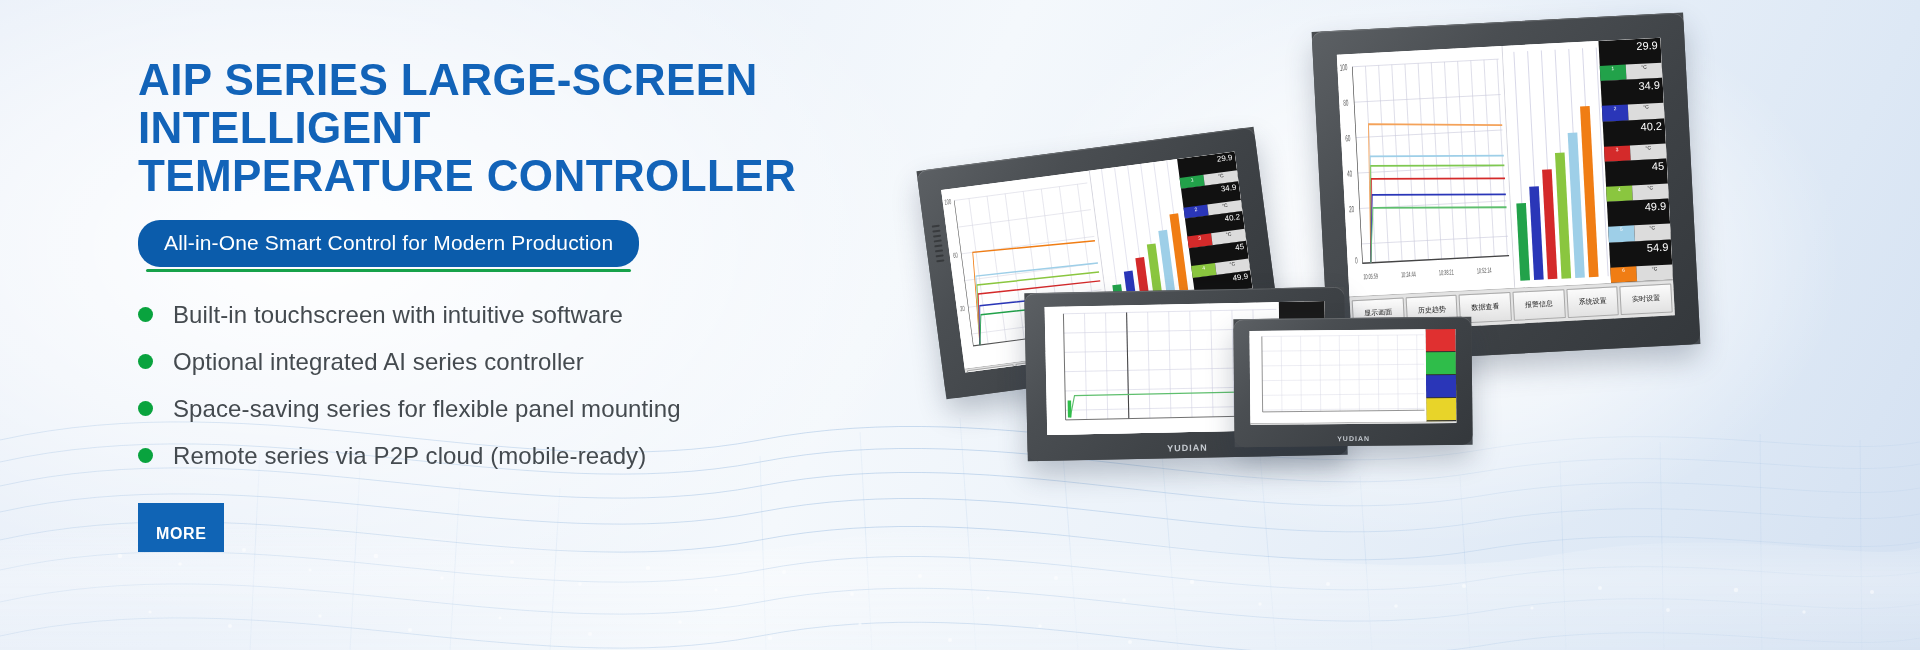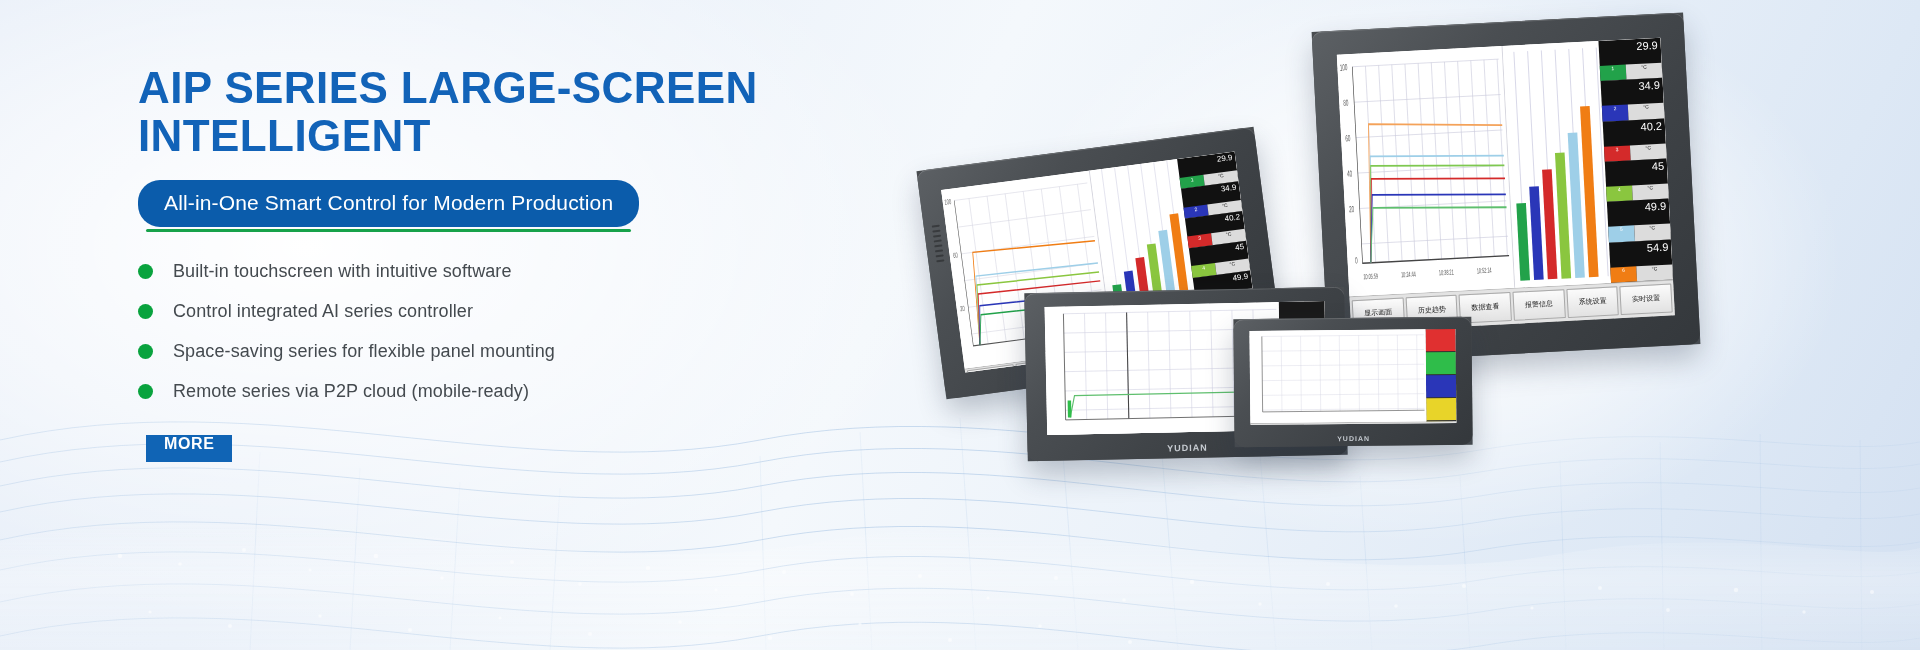--- a/index.html
+++ b/index.html
@@ -19,21 +19,21 @@
   .haze {
     position:absolute; right:-40px; top:-60px; width:1120px; height:760px;
     background:radial-gradient(ellipse 560px 380px at 52% 42%, rgba(255,255,255,0.95) 0%, rgba(255,255,255,0.5) 45%, rgba(255,255,255,0) 75%);
     pointer-events:none;
   }
   
   .mesh { position:absolute; left:0; bottom:0; width:1920px; height:360px; opacity:0.85; }
   .mesh2 { position:absolute; left:0; bottom:0; width:1920px; height:300px; opacity:0.55; }
 
   
-  .content { position:absolute; left:138px; top:64px; width:820px; z-index:6; }
+  .content { position:absolute; left:138px; top:56px; width:820px; z-index:6; }
   .headline {
     font-size:44px; line-height:1.09; font-weight:800;
     color:#1263b8; letter-spacing:0.4px; text-transform:uppercase;
     font-family:"Liberation Sans", sans-serif;
   }
   .headline .l2 { display:block; }
 
   .badge-wrap { position:relative; display:inline-block; margin-top:20px; }
   .badge {
     display:inline-block; background:#0b5cab; color:#ffffff;
@@ -44,26 +44,26 @@
     position:absolute; left:8px; right:8px; bottom:-5px; height:3px;
     background:#17a24a; border-radius:3px; z-index:1;
   }
 
   .features { margin-top:34px; list-style:none; }
   .feature { display:flex; align-items:center; margin-bottom:19px; }
   .dot {
     width:15px; height:15px; border-radius:50%;
     background:#09a33e; flex:0 0 auto; margin-right:20px;
   }
-  .feature-text { font-size:18px; color:#444a4f; letter-spacing:0.1px; }
+  .feature-text { font-size:24px; color:#444a4f; letter-spacing:0.1px; }
 
   .more-btn {
-    display:inline-block; margin-top:14px; margin-left:8px;
+    display:inline-block; margin-top:14px; margin-left:0;
     background:#1064b5; color:#ffffff; font-size:16px; font-weight:600;
-    padding:0 18px 9px 18px; letter-spacing:0.6px; border:none; cursor:pointer;
+    padding:22px 18px 9px 18px; letter-spacing:0.6px; border:none; cursor:pointer;
   }
 
   
   .products { position:absolute; left:900px; top:0; width:1020px; height:650px; z-index:5; }
   .device { position:absolute; background:#4a4d50; }
   .bezel {
     position:absolute; inset:0;
     background:linear-gradient(135deg,#5c6064 0%,#4a4e52 28%,#3e4246 62%,#34383c 100%);
     border-radius:10px;
     box-shadow:0 14px 28px rgba(40,55,75,0.28), inset 0 1px 0 rgba(255,255,255,0.16);
@@ -203,35 +203,36 @@
         <circle cx="1130" cy="292" r="2.1"></circle>
     </g>
   </svg>
 
   <div class="haze"></div>
 
   <div class="content">
 
     <h1 class="headline">
       <span>AIP SERIES LARGE-SCREEN INTELLIGENT</span>
+      <span class="l2">TEMPERATURE CONTROLLER</span>
     </h1>
 
     <div class="badge-wrap">
       <div class="badge">All-in-One Smart Control for Modern Production</div>
       <div class="badge-underline"></div>
     </div>
 
     <ul class="features">
       <li class="feature">
         <span class="dot"></span>
         <span class="feature-text">Built-in touchscreen with intuitive software</span>
       </li>
       <li class="feature">
         <span class="dot"></span>
-        <span class="feature-text">Control integrated AI series controller</span>
+        <span class="feature-text">Optional integrated AI series controller</span>
       </li>
       <li class="feature">
         <span class="dot"></span>
         <span class="feature-text">Space-saving series for flexible panel mounting</span>
       </li>
       <li class="feature">
         <span class="dot"></span>
         <span class="feature-text">Remote series via P2P cloud (mobile-ready)</span>
       </li>
     </ul>

